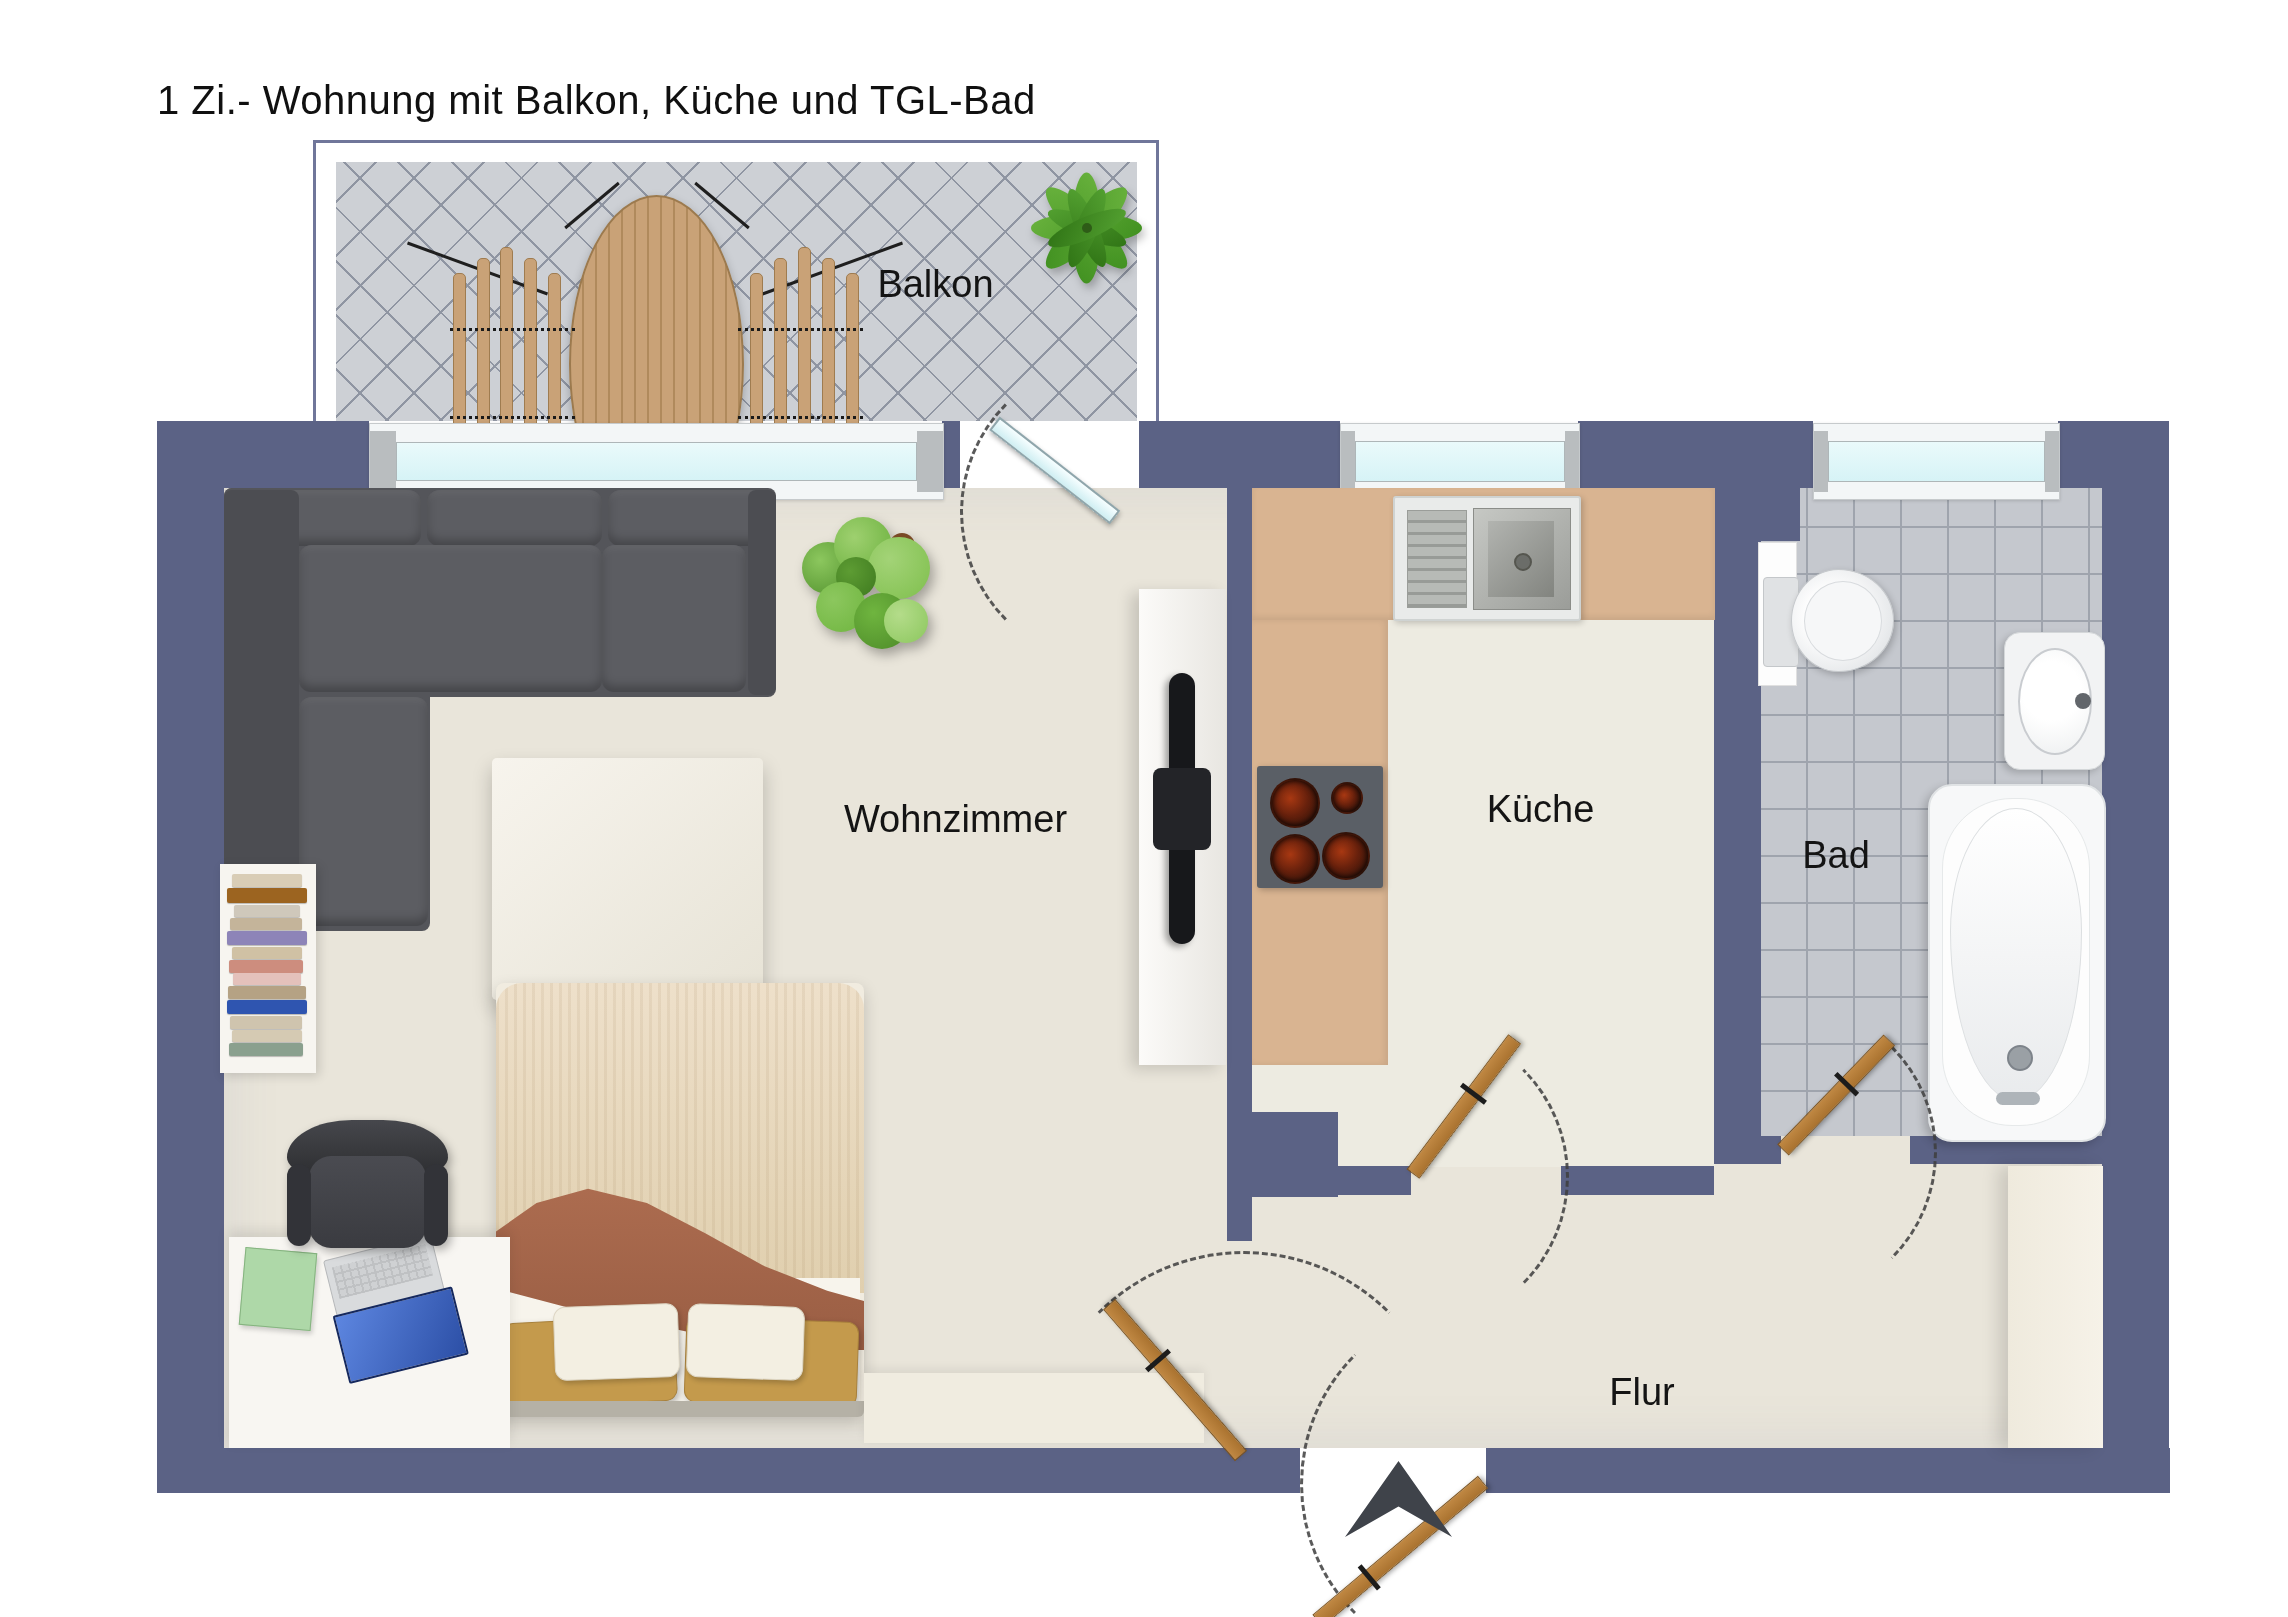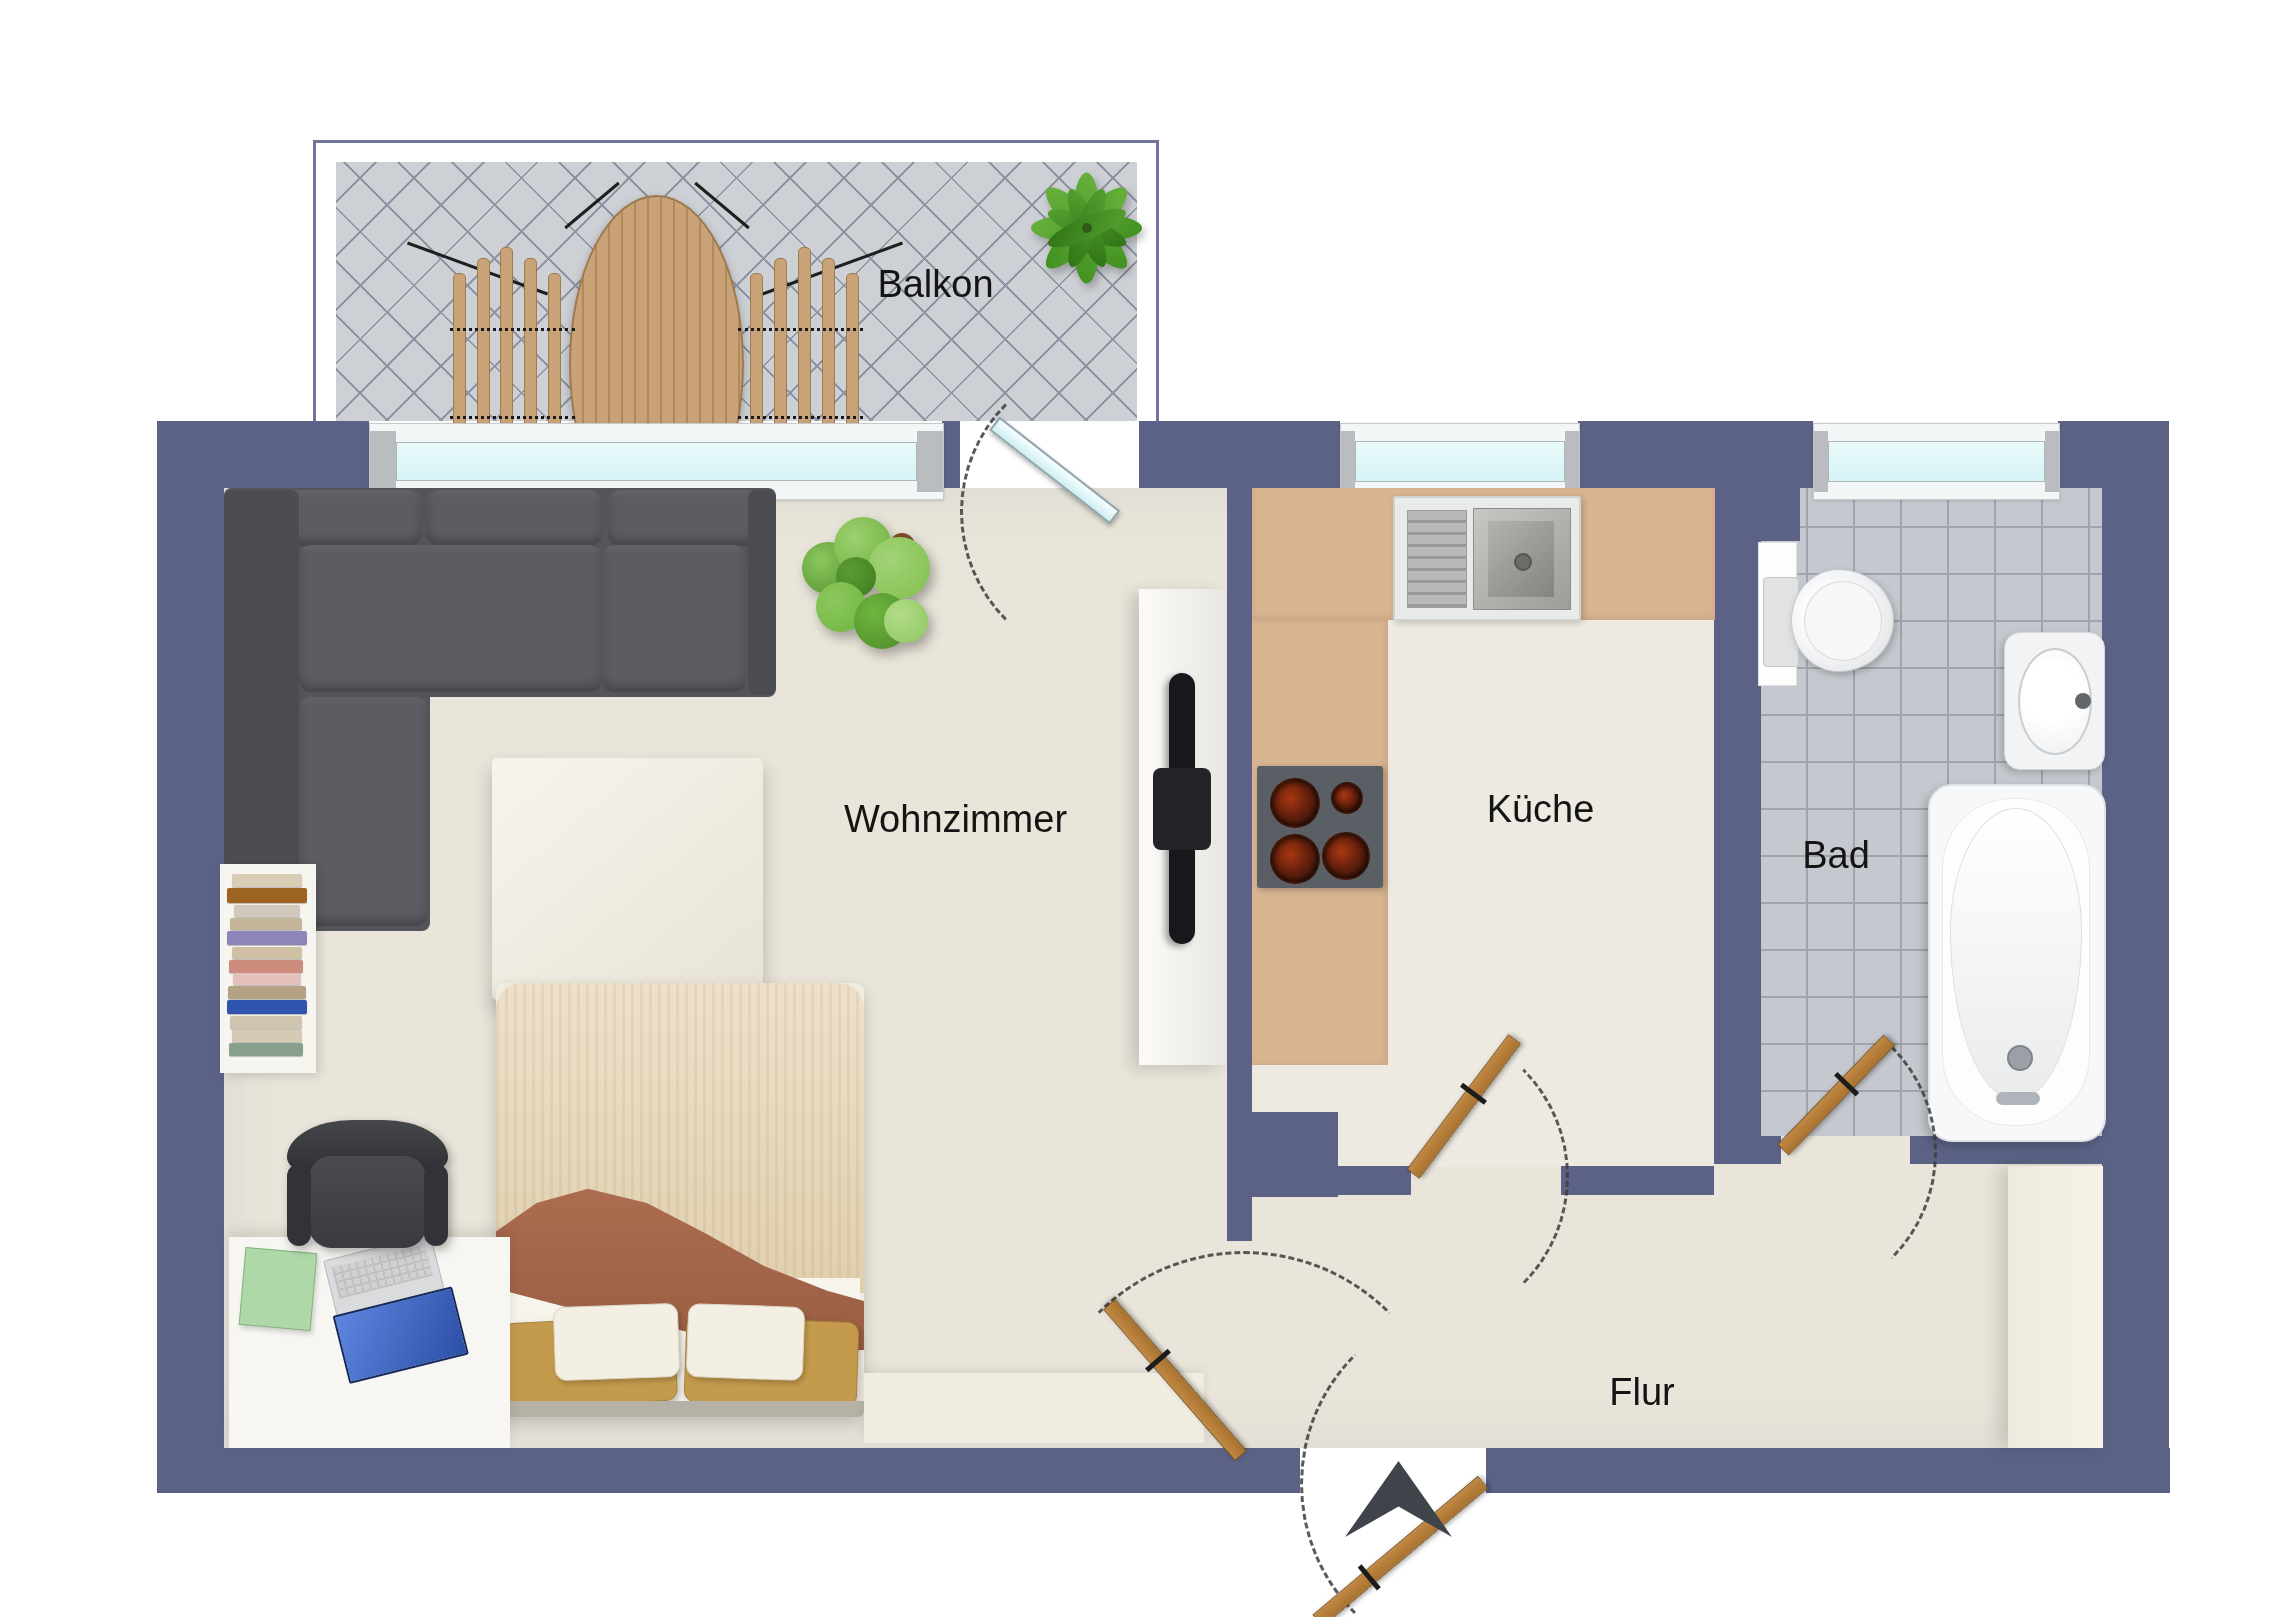--- a/index.html
+++ b/index.html
@@ -49,20 +49,21 @@
   .leaf{position:absolute;border-radius:50%;background:linear-gradient(135deg,#6ab33e,#3f8f1f);}
   .circle{position:absolute;border-radius:50%;}
   .book{position:absolute;border-radius:2px;box-shadow:0 1px 1px rgba(0,0,0,0.25);}
   .burner{position:absolute;border-radius:50%;background:radial-gradient(circle at 40% 40%, #a83812 0%, #66200c 45%, #23100a 100%);border:2px solid #15090467;box-shadow:inset 0 0 6px #000;}
 </style>
 </head>
 <body>
 
 <div class="plan">
 
+  <div class="title">1 Zi.- Wohnung mit Balkon, Küche und TGL-Bad</div>
 
   <div class="balc-border" style="left:313px;top:140px;width:840px;height:281px;"></div>
   <div class="balc-tiles" style="left:336px;top:162px;width:801px;height:259px;"></div>
 
   <div class="abs" style="left:569px;top:195px;width:171px;height:334px;border-radius:50%;background:repeating-linear-gradient(90deg,#c9a277 0 11px,#b08a5c 11px 13px);border:2px solid #9c7a4e;box-shadow:0 4px 10px rgba(0,0,0,0.25);"></div>
   <div class="leg" style="left:557px;top:204px;width:70px;transform:rotate(-40deg);"></div>
   <div class="leg" style="left:687px;top:204px;width:70px;transform:rotate(40deg);"></div>
   <div class="leg" style="left:557px;top:517px;width:70px;transform:rotate(40deg);"></div>
   <div class="leg" style="left:687px;top:517px;width:70px;transform:rotate(-40deg);"></div>
 

